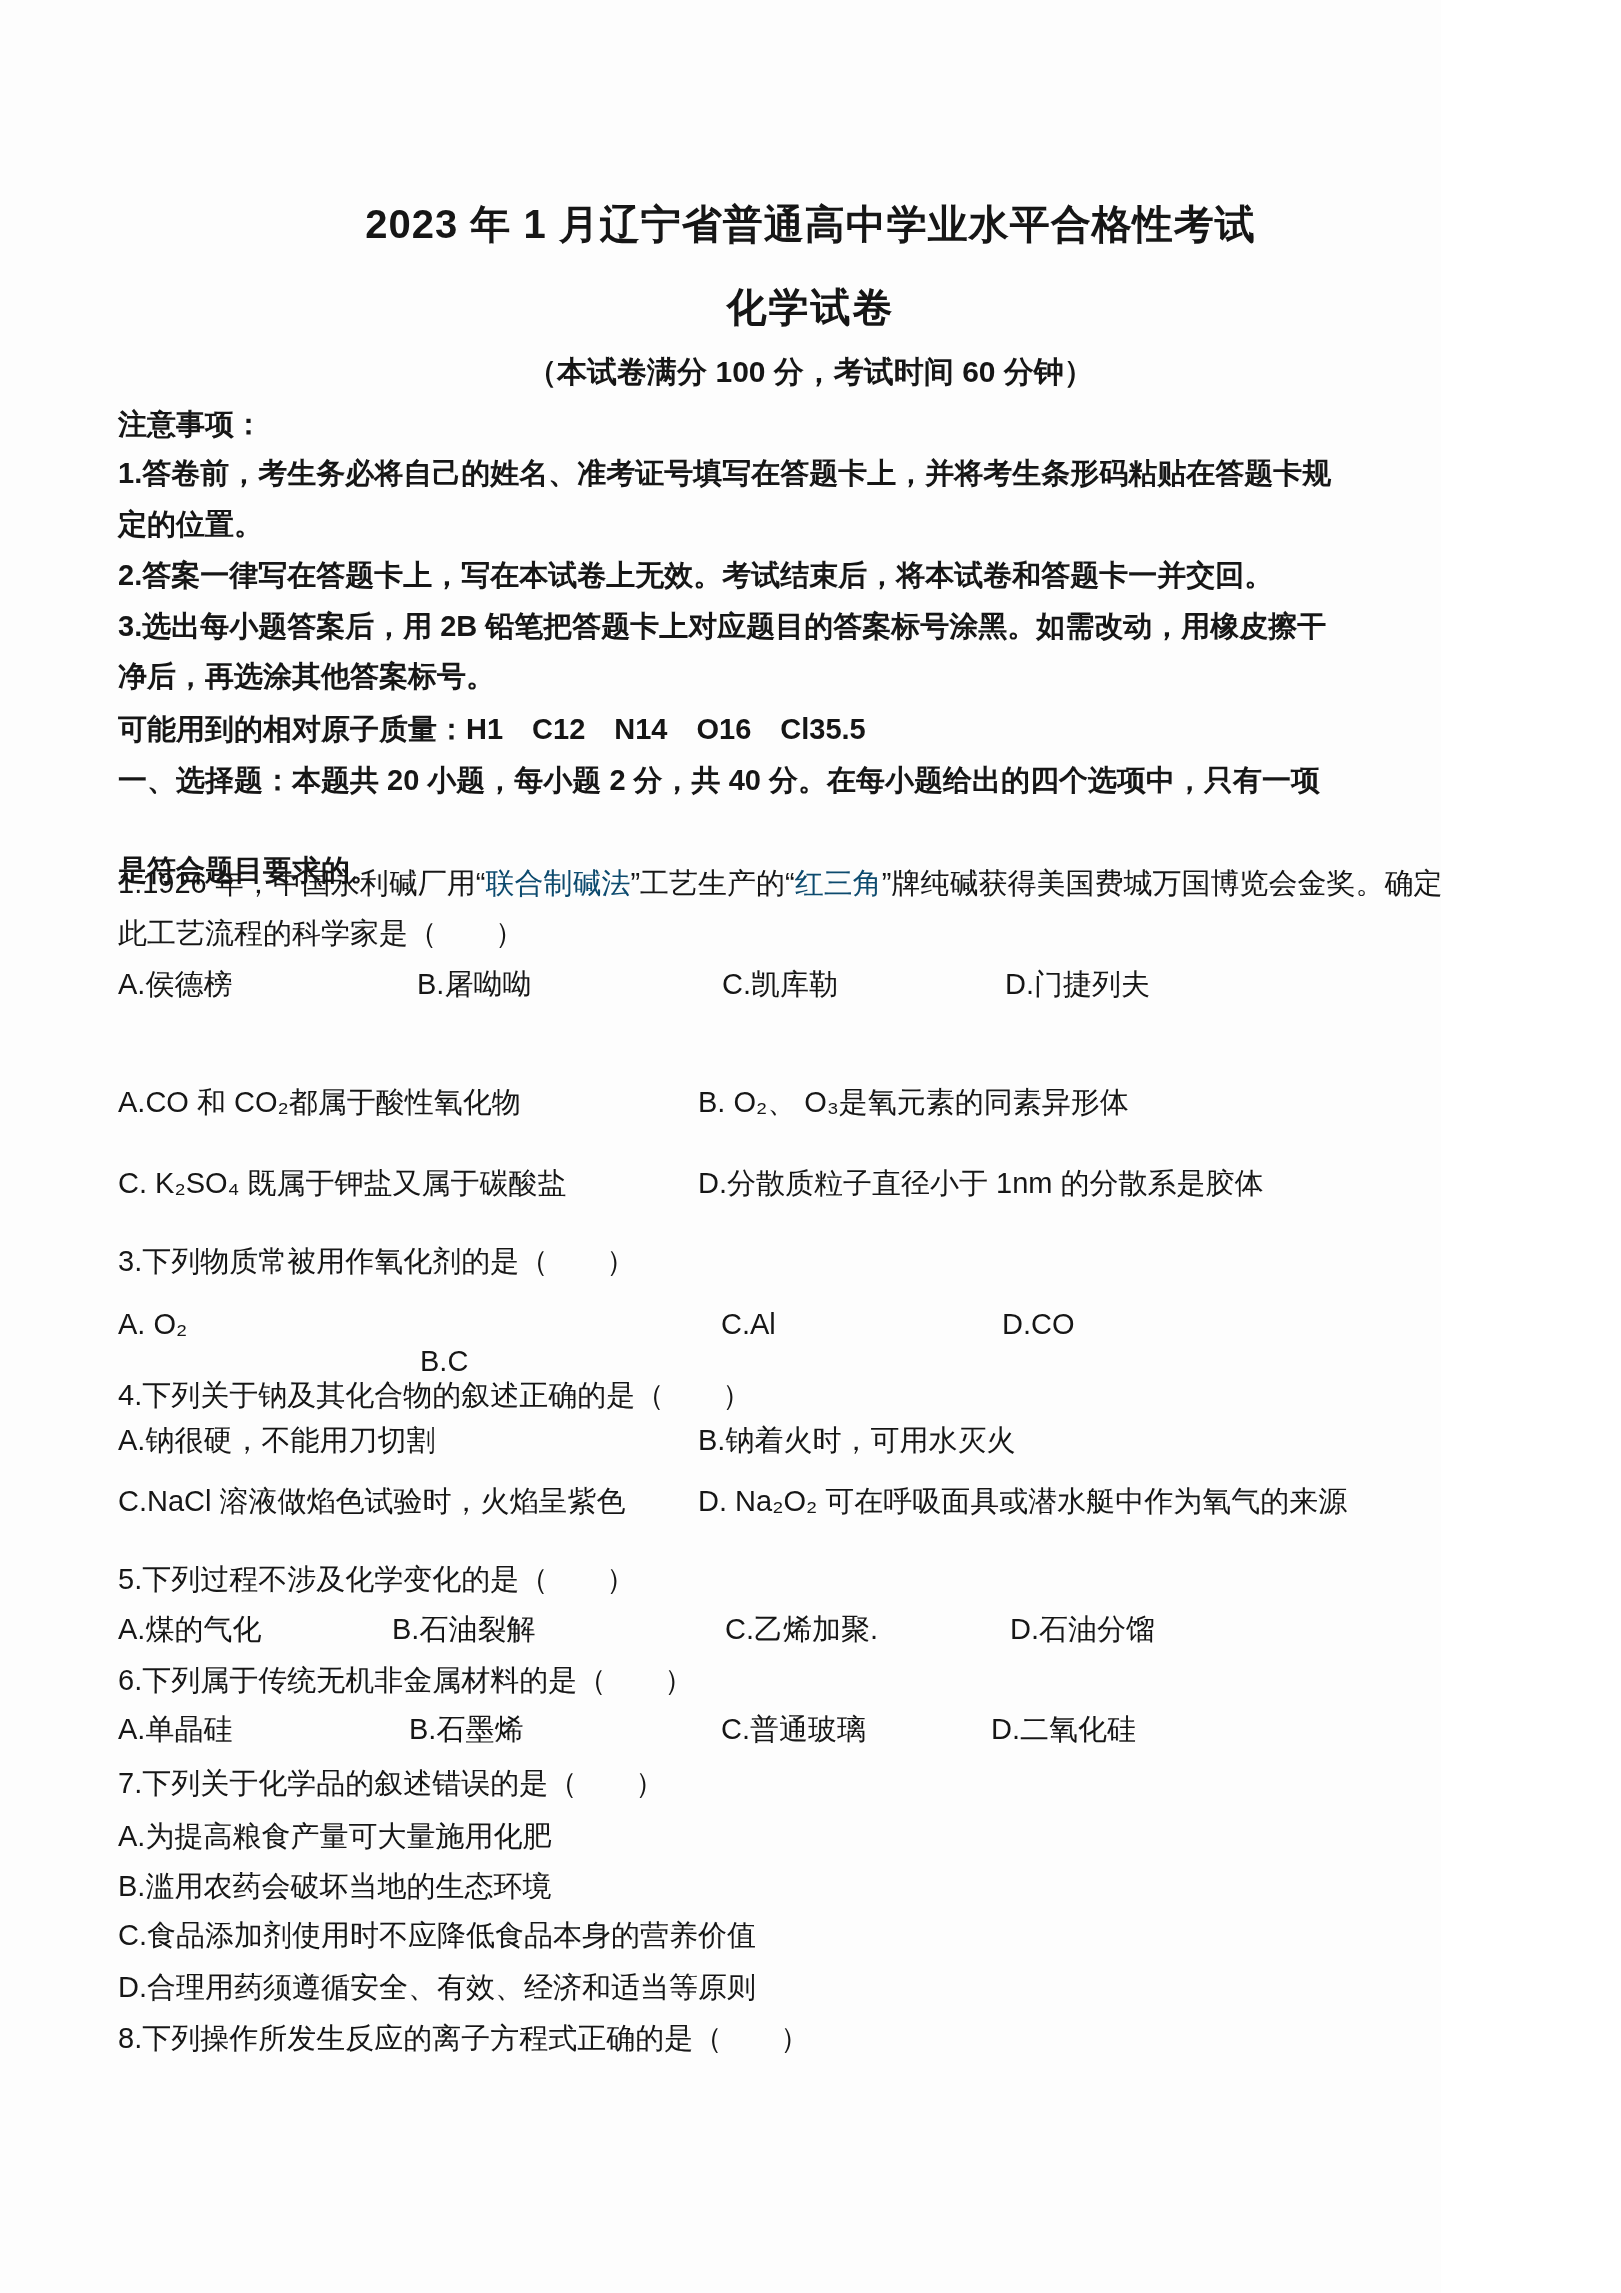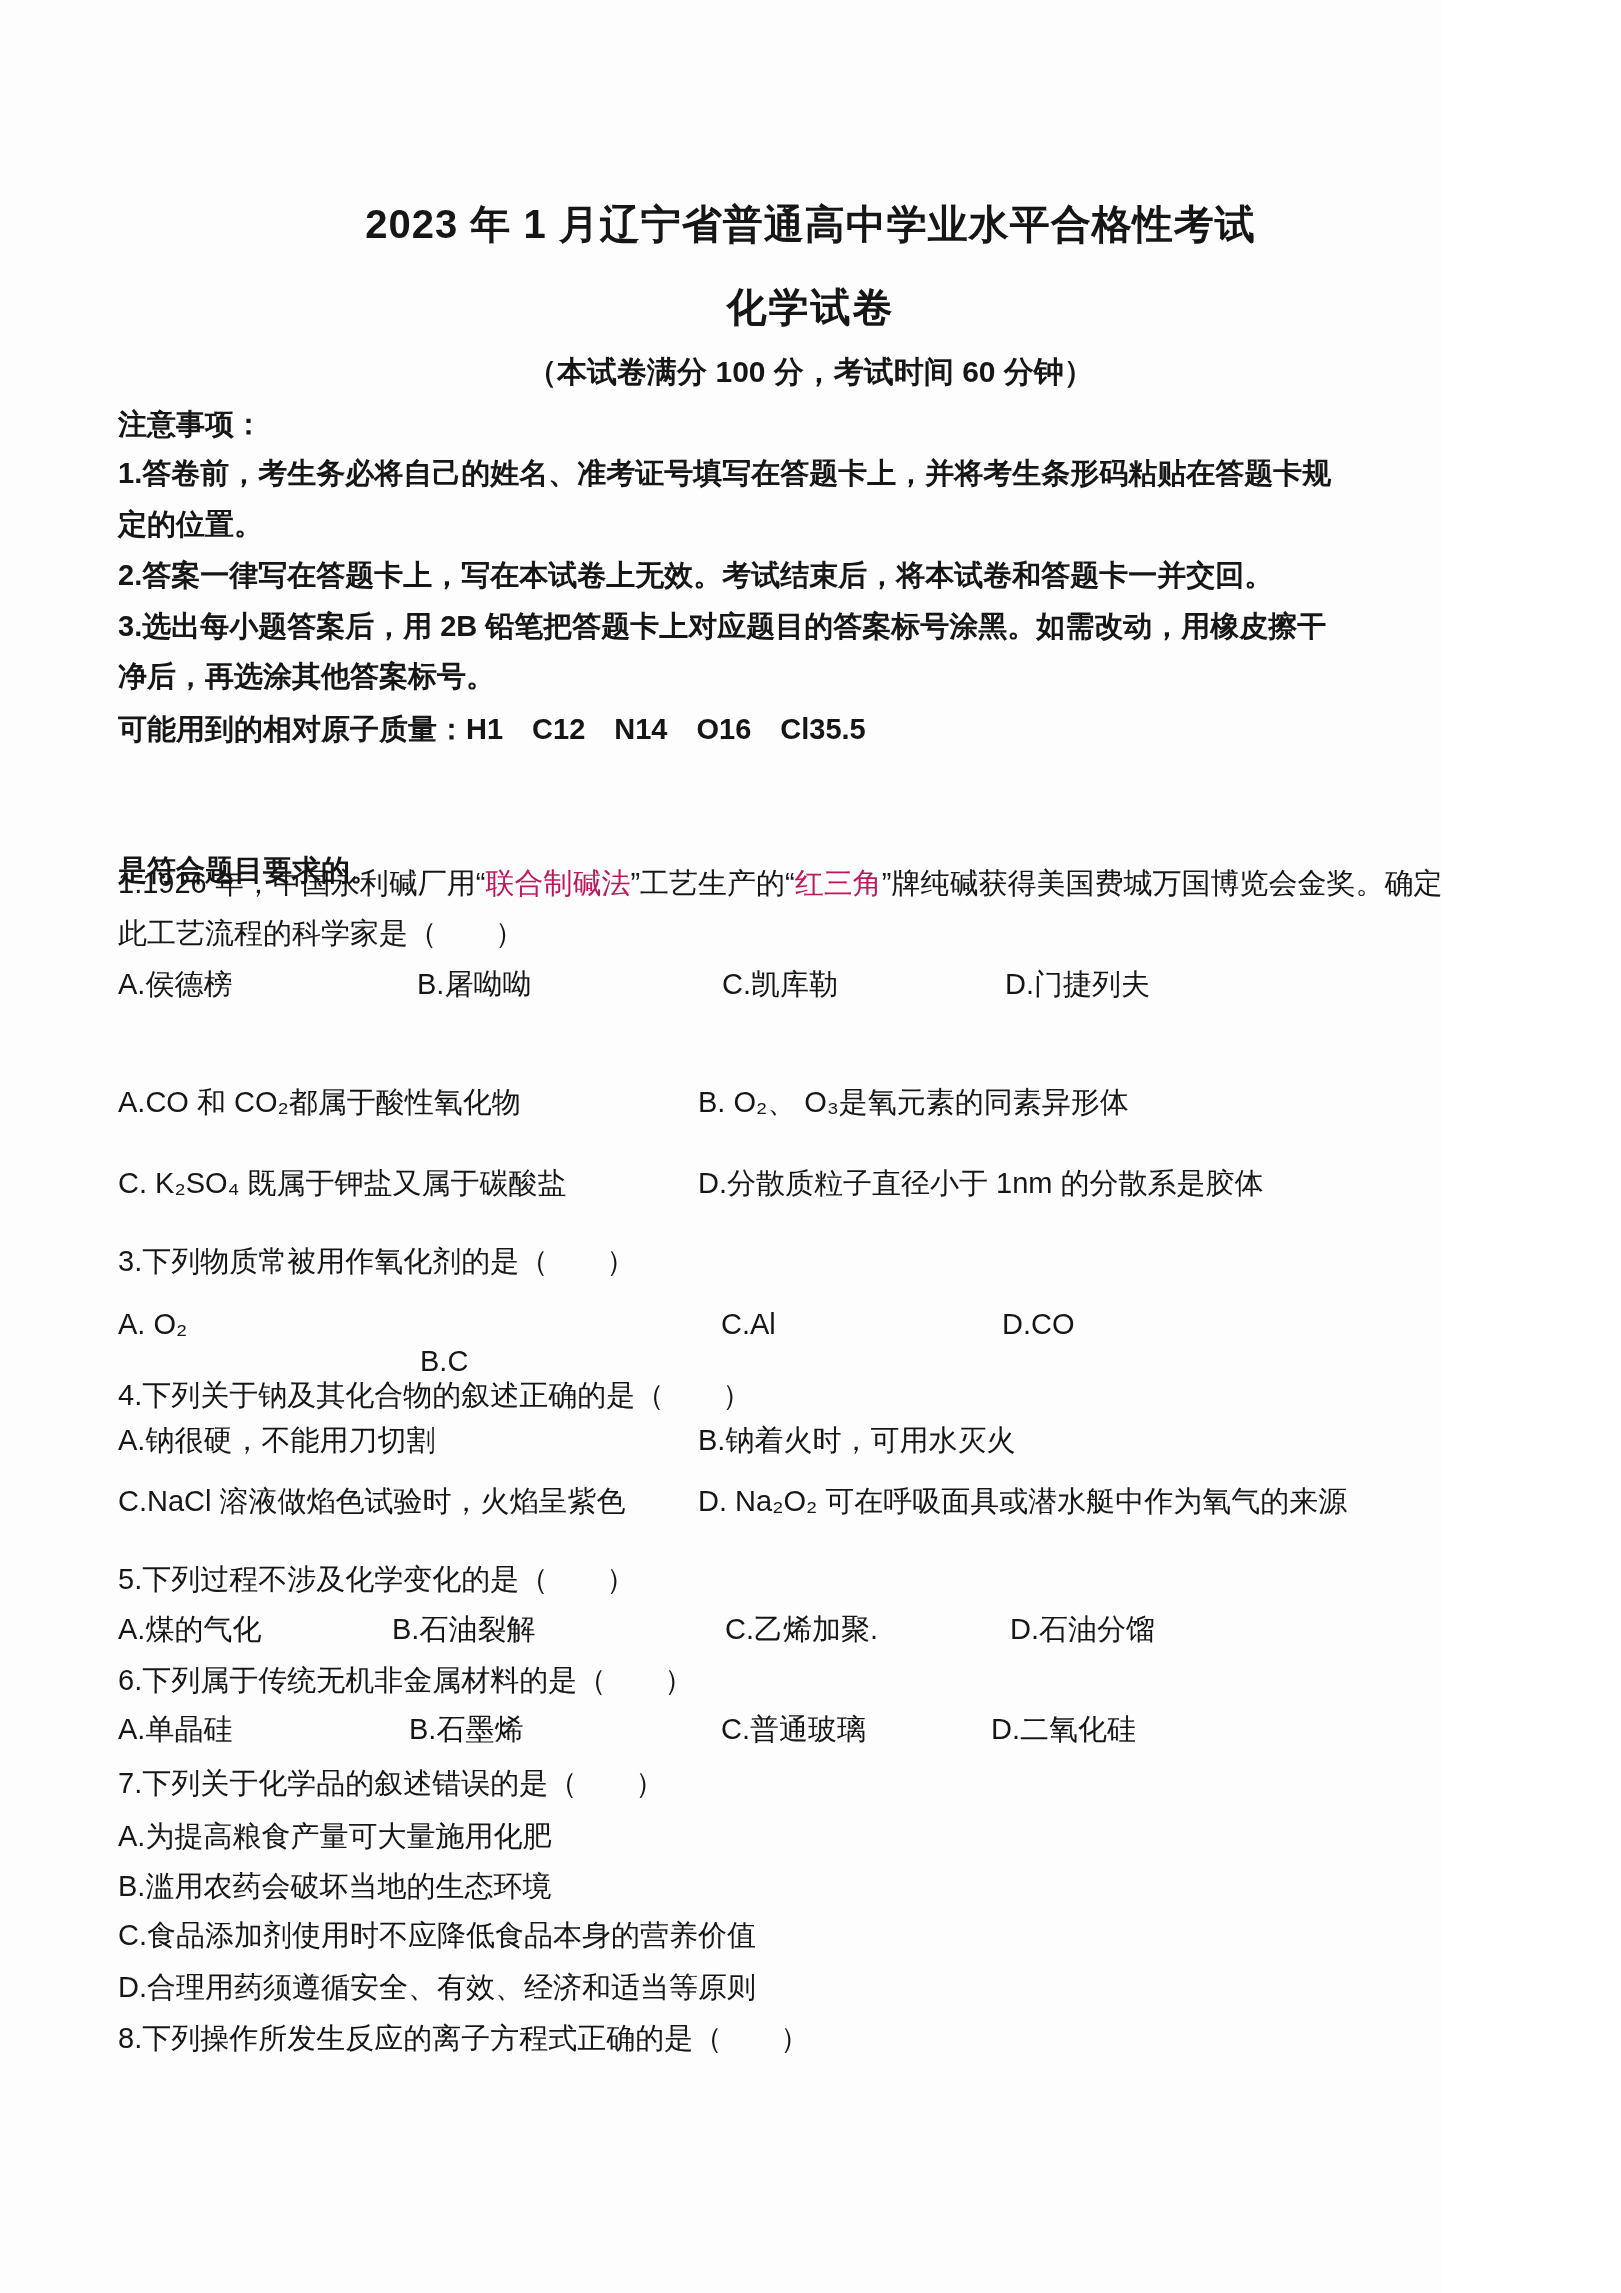--- a/index.html
+++ b/index.html
@@ -19,40 +19,41 @@
     font-size:29px;
     line-height:1.15;
     white-space:pre;
     color:#161616;
   }
   .bold{font-weight:bold;}
   .center{left:0;width:1621px;text-align:center;}
   .title{font-size:40px;letter-spacing:1px;}
   .subtitle{font-size:40px;letter-spacing:2px;}
   .meta{font-size:30px;}
-  .gray{color:#be185d;}
+  .gray{color:#0c4a6e;}
 </style>
 </head>
 <body>
 
 <div class="page">
 
   <div class="line bold center title" style="top:201px">2023 年 1 月辽宁省普通高中学业水平合格性考试</div>
   <div class="line bold center subtitle" style="top:284px">化学试卷</div>
   <div class="line bold center meta" style="top:355px">（本试卷满分 100 分，考试时间 60 分钟）</div>
 
   <div class="line bold" style="top:408px">注意事项：</div>
   <div class="line bold" style="top:457px">1.答卷前，考生务必将自己的姓名、准考证号填写在答题卡上，并将考生条形码粘贴在答题卡规</div>
   <div class="line bold" style="top:508px">定的位置。</div>
   <div class="line bold" style="top:559px">2.答案一律写在答题卡上，写在本试卷上无效。考试结束后，将本试卷和答题卡一并交回。</div>
   <div class="line bold" style="top:610px">3.选出每小题答案后，用 2B 铅笔把答题卡上对应题目的答案标号涂黑。如需改动，用橡皮擦干</div>
   <div class="line bold" style="top:660px">净后，再选涂其他答案标号。</div>
 
   <div class="line bold" style="top:713px">可能用到的相对原子质量：H1　C12　N14　O16　Cl35.5</div>
 
+  <div class="line bold" style="top:764px">一、选择题：本题共 20 小题，每小题 2 分，共 40 分。在每小题给出的四个选项中，只有一项</div>
   <div class="line bold" style="top:854px">是符合题目要求的。</div>
 
   <div class="line" style="top:867px"><span>1.1926 年，中国永利碱厂用“</span><span class="gray">联合制碱法</span><span>”工艺生产的“</span><span class="gray">红三角</span><span>”牌纯碱获得美国费城万国博览会金奖。确定</span></div>
   <div class="line" style="top:917px">此工艺流程的科学家是（　　）</div>
   <span class="line" style="top:968px;left:118px">A.侯德榜</span>
   <span class="line" style="top:968px;left:417px">B.屠呦呦</span>
   <span class="line" style="top:968px;left:722px">C.凯库勒</span>
   <span class="line" style="top:968px;left:1005px">D.门捷列夫</span>
 
   <span class="line" style="top:1086px;left:118px">A.CO 和 CO₂都属于酸性氧化物</span>

